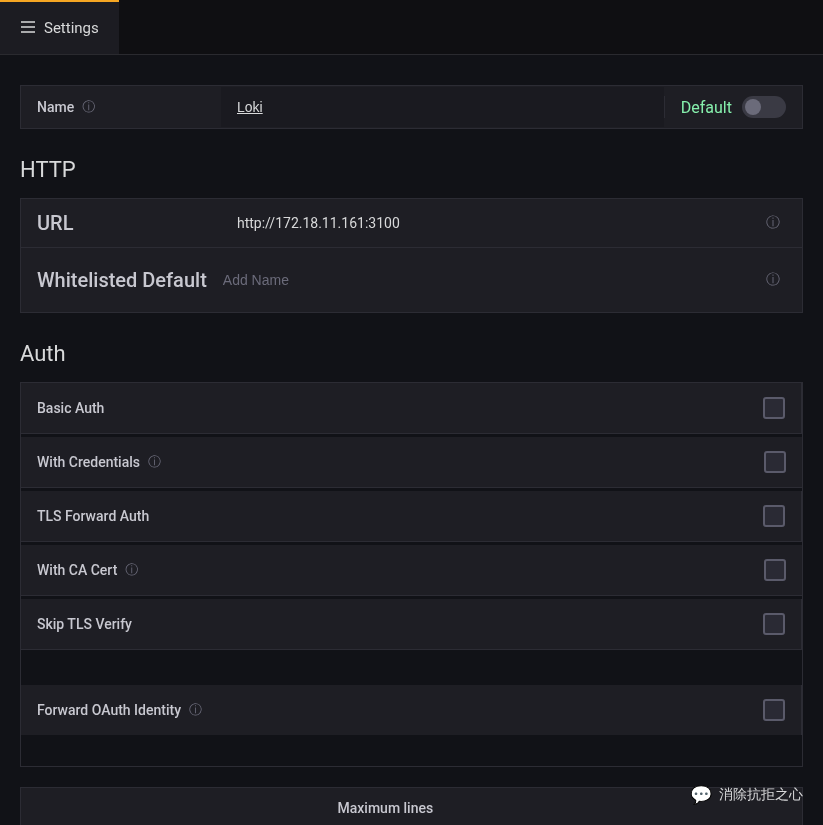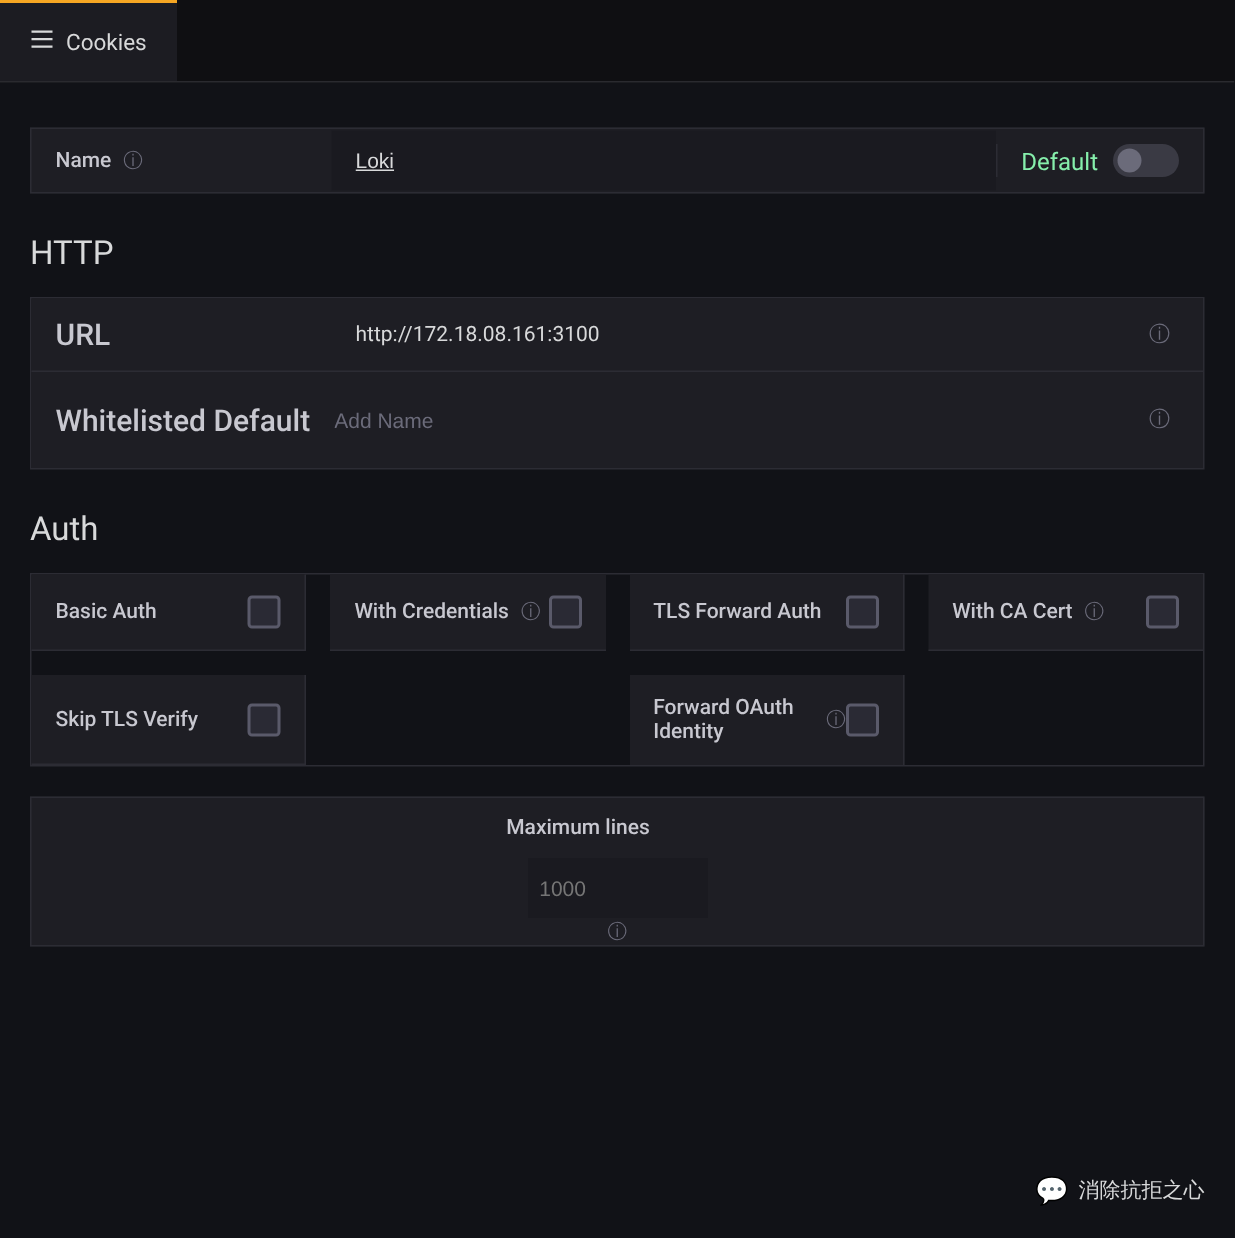--- a/index.html
+++ b/index.html
@@ -155,22 +155,22 @@
     .section-header {
       font-size: 22px;
       font-weight: 400;
       color: #d8d9da;
       margin: 28px 0 16px 0;
     }
 
     
     .auth-grid {
       display: grid;
-      grid-template-columns: 1fr 1fr 1fr 1fr;
-      gap: 16px;
+      grid-template-columns: 1fr;
+      gap: 3px;
       border: 1px solid #2c2c34;
     }
 
     .auth-item {
       display: flex;
       align-items: center;
       justify-content: space-between;
       padding: 14px 16px;
       background-color: #1e1e24;
       border-bottom: 1px solid #2c2c34;
@@ -299,21 +299,21 @@
 </head>
 <body>
 
 <div class="tab-bar">
   <div class="tab">
     <span class="tab-icon">
       <svg width="16" height="16" viewBox="0 0 16 16" fill="currentColor">
         <path d="M1 3h14M1 8h14M1 13h14" stroke="#d8d9da" stroke-width="1.5" fill="none"></path>
       </svg>
     </span>
-    <span>Cookies</span>
+    <span>Settings</span>
   </div>
 </div>
 
 <div class="main-content">
 
   <div class="name-row">
     <div class="name-label">
       <span>Name</span>
       <span class="info-icon">ⓘ</span>
     </div>
@@ -332,21 +332,21 @@
 
   <div class="section-header">HTTP</div>
 
   <div class="http-section-wrapper">
 
     <div class="http-url-row">
       <div class="url-label">
         <span>URL</span>
       </div>
       <div class="url-value">
-        <span class="url-text">http://172.18.08.161:3100</span>
+        <span class="url-text">http://172.18.11.161:3100</span>
         <span class="url-info-icon">ⓘ</span>
       </div>
     </div>
 
     <div class="http-whitelisted-row">
       <div class="url-label">
         <span>Whitelisted Default</span>
       </div>
       <div class="url-value">
         <input class="field-input" type="text" style="padding-left: 0px;" placeholder="Add Name">

